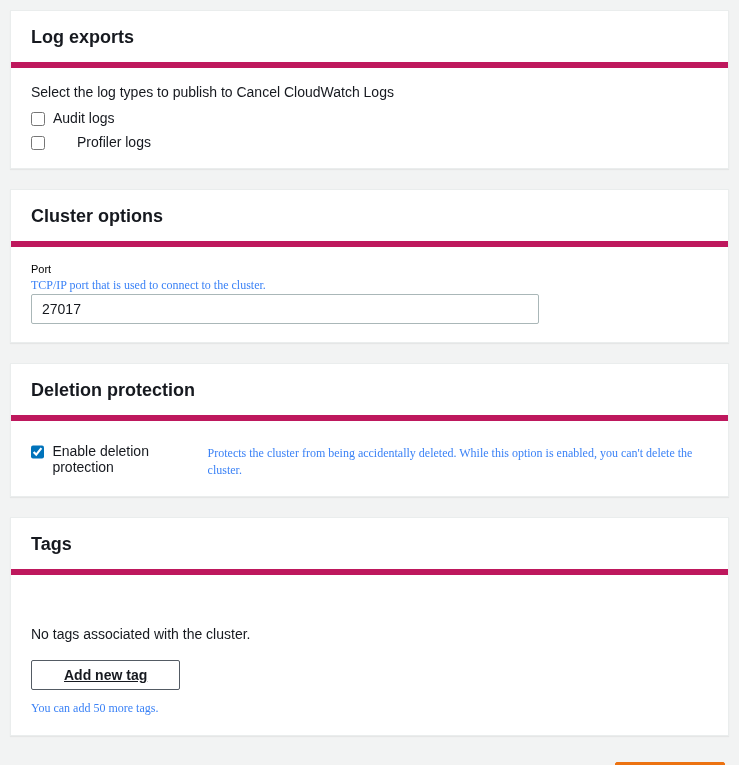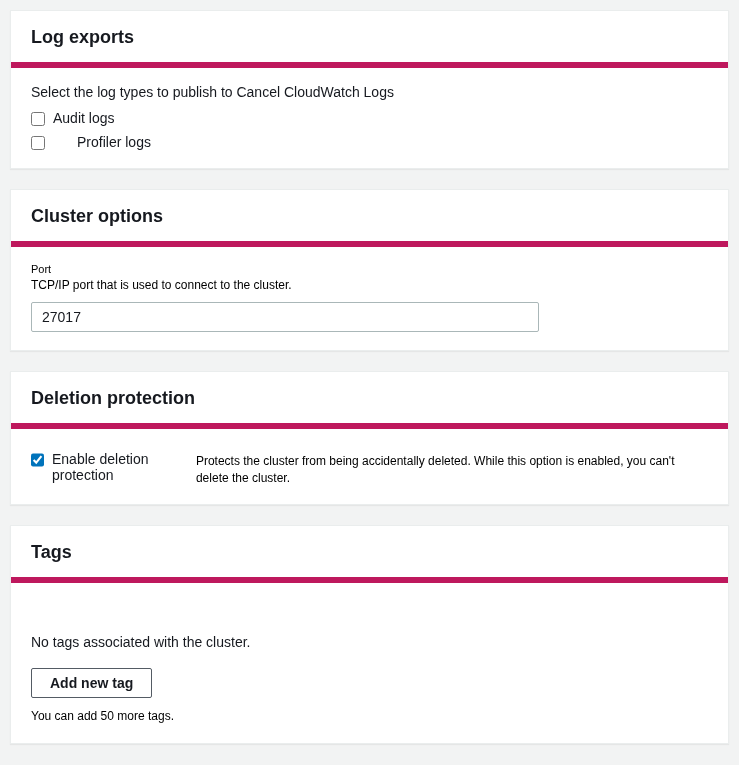--- a/index.html
+++ b/index.html
@@ -51,47 +51,49 @@
     color: #16191f;
     cursor: pointer;
   }
   .field-label {
     font-size: 11px;
     color: #000000;
     font-weight: 400;
   }
   .hint {
     font-size: 12px;
-    color: #000000;
+    color: #3b82f6;
     margin-top: 2px;
     line-height: 1.4;
+    font-family: Liberation Serif, serif;
   }
   .text-input {
-    margin-top: 8px;
+    margin-top: 0;
     width: 508px;
     max-width: 100%;
     padding: 6px 10px;
     font-size: 14px;
     border: 1px solid #aab7b8;
     border-radius: 2px;
     background: #fff;
     color: #16191f;
   }
   .check-content { display: flex; flex-direction: row; }
   .btn {
     display: inline-block;
     border: 1px solid #545b64;
     background: #fff;
     color: #16191f;
     font-weight: 700;
     font-size: 14px;
-    padding: 6px 18px;
+    padding: 6px 32px;
     border-radius: 2px;
     cursor: pointer;
     font-family: inherit;
+    text-decoration: underline;
   }
   .btn-primary {
     background: #ec7211;
     border-color: #ec7211;
     color: #fff;
   }
   .btn-link {
     background: transparent;
     border: none;
     color: #545b64;

